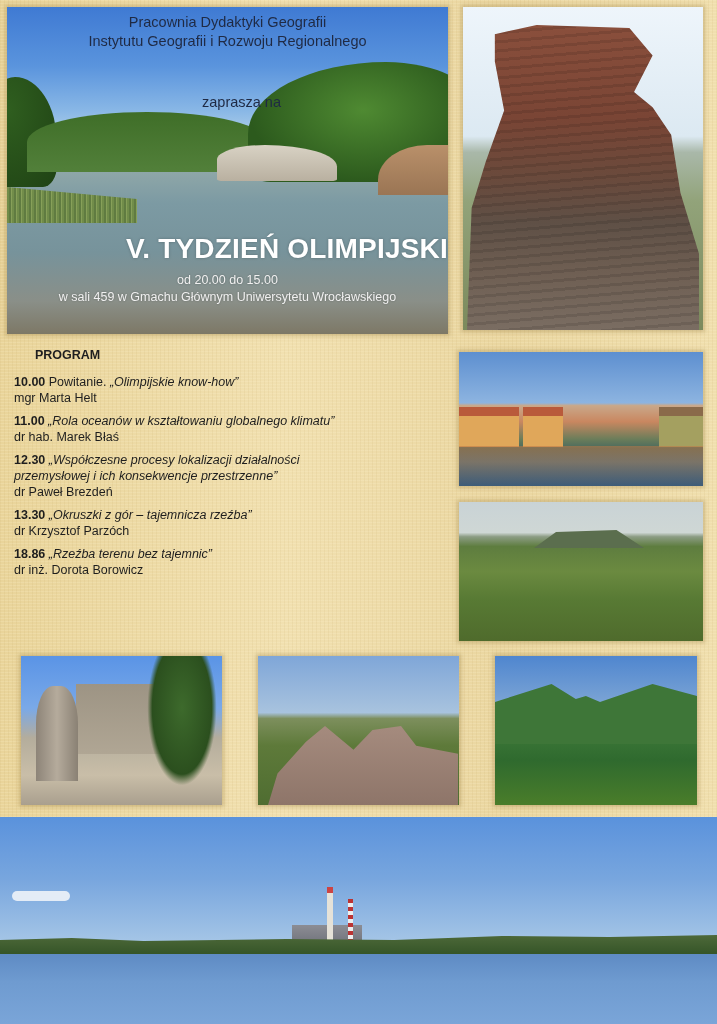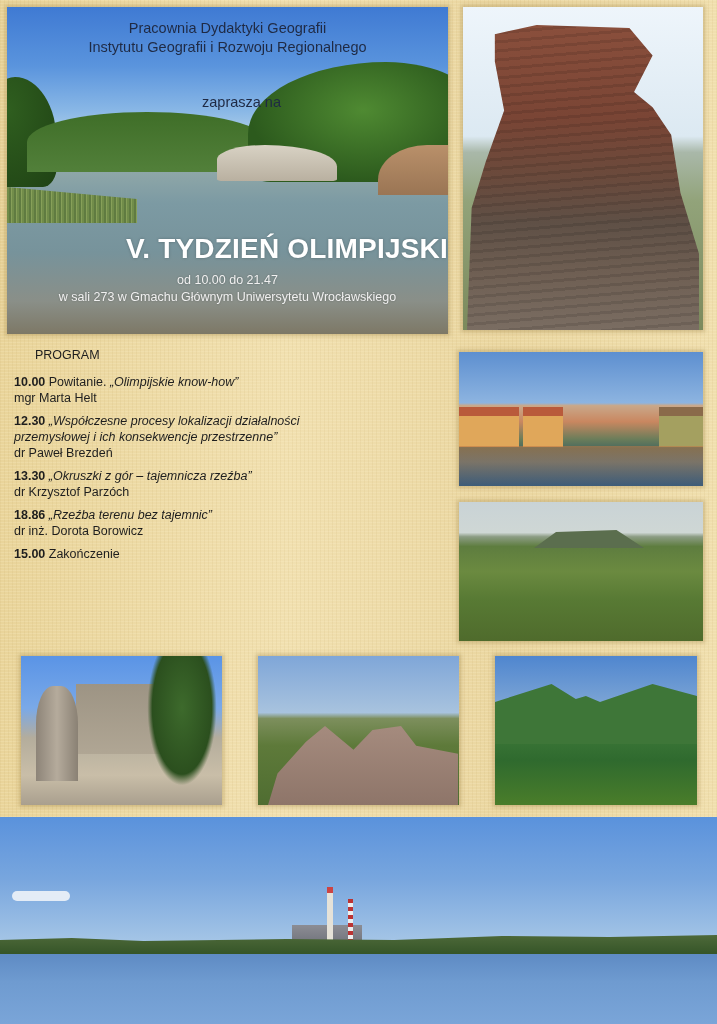--- a/index.html
+++ b/index.html
@@ -55,21 +55,21 @@
     #hero .reeds {
       position: absolute; left: 0; top: 176px; width: 130px; height: 40px;
       background: repeating-linear-gradient(90deg, #6f8a3a 0 2px, #5b7630 2px 4px, #88a04c 4px 5px);
       opacity: 0.85;
       clip-path: polygon(0 10%, 100% 40%, 100% 100%, 0 100%);
     }
     #hero .text {
       position: absolute; left: 0; right: 0; text-align: center;
     }
     .inst-line { color: #1f2a44; font-size: 14.5px; line-height: 19px; }
-    #hero .inst { top: 12px; }
+    #hero .inst { top: 6px; }
     #hero .invite { top: 87px; color: #1f2a44; font-size: 14.5px; padding-left: 28px; }
     #hero .title {
       top: 226px; color: #ffffff; font-weight: bold; font-size: 28px; letter-spacing: 0.2px;
       text-shadow: 0 0 3px rgba(0,0,0,0.25);
       text-align: right;
     }
     #hero .details { top: 265px; }
     .detail-line { color: #f1f1f1; font-size: 12.5px; line-height: 16.5px; text-shadow: 0 0 2px rgba(0,0,0,0.3); }
 
     
@@ -159,21 +159,21 @@
     }
     #banner .chimney1 { position: absolute; left: 327px; top: 70px; width: 6px; height: 60px; background: linear-gradient(180deg, #c44 0 6px, #e6e2d8 6px); }
     #banner .chimney2 { position: absolute; left: 348px; top: 82px; width: 5px; height: 45px; background: repeating-linear-gradient(180deg, #b33 0 4px, #eee 4px 8px); }
     #banner .plant { position: absolute; left: 292px; top: 108px; width: 70px; height: 22px; background: linear-gradient(180deg, #8c8d94, #6d6f78); }
     #banner .cloud { position: absolute; left: 12px; top: 74px; width: 58px; height: 10px; background: #eef3f8; border-radius: 10px; opacity: 0.9; }
 
     
     #program {
       position: absolute; left: 14px; top: 348px; width: 430px; color: #1e1e1e;
     }
-    #program .heading { font-weight: normal; font-size: 12.5px; margin-bottom: 12px; padding-left: 21px; }
+    #program .heading { font-weight: bold; font-size: 12.5px; margin-bottom: 12px; padding-left: 21px; }
     .prog-item { font-size: 12.5px; line-height: 16px; margin-bottom: 7px; }
     .prog-item .time { font-weight: bold; }
     .prog-item .talk { font-style: italic; }
   </style>
 </head>
 <body>
 
 <div class="photo" id="hero">
   <div class="hill-left"></div>
   <div class="hill-mid"></div>
@@ -182,57 +182,58 @@
   <div class="cliff2"></div>
   <div class="reeds"></div>
 
   <div class="text inst">
     <div class="inst-line">Pracownia Dydaktyki Geografii</div>
     <div class="inst-line">Instytutu Geografii i Rozwoju Regionalnego</div>
   </div>
   <div class="text invite">zaprasza na</div>
   <div class="text title">V. TYDZIEŃ OLIMPIJSKI</div>
   <div class="text details">
-    <div class="detail-line">od 10.00 do 21.47</div>
-    <div class="detail-line">w sali 273 w Gmachu Głównym Uniwersytetu Wrocławskiego</div>
+    <div class="detail-line">od 20.00 do 15.00</div>
+    <div class="detail-line">w sali 459 w Gmachu Głównym Uniwersytetu Wrocławskiego</div>
   </div>
 </div>
 
 <div class="photo" id="rock">
   <div class="stone"></div>
 </div>
 
 <div id="program">
   <div class="heading">PROGRAM</div>
 
   <div class="prog-item">
     <div><span class="time">10.00</span><span> Powitanie. </span><span class="talk">„Olimpijskie know-how”</span></div>
     <div>mgr Marta Helt</div>
   </div>
 
+  <div class="prog-item">
+    <div><span class="time">11.00</span><span> </span><span class="talk">„Rola oceanów w kształtowaniu globalnego klimatu”</span></div>
+    <div>dr hab. Marek Błaś</div>
+  </div>
 
 
   <div class="prog-item">
     <div style="width:300px"><span class="time">12.30</span><span> </span><span class="talk">„Współczesne procesy lokalizacji działalności przemysłowej i ich konsekwencje przestrzenne”</span></div>
     <div>dr Paweł Brezdeń</div>
   </div>
 
   <div class="prog-item">
     <div><span class="time">13.30</span><span> </span><span class="talk">„Okruszki z gór – tajemnicza rzeźba”</span></div>
     <div>dr Krzysztof Parzóch</div>
   </div>
 
   <div class="prog-item">
     <div><span class="time">18.86</span><span> </span><span class="talk">„Rzeźba terenu bez tajemnic”</span></div>
     <div>dr inż. Dorota Borowicz</div>
   </div>
 
-  <div class="prog-item">
-    <div><span class="time">15.00</span><span> Zakończenie</span></div>
-  </div>
 </div>
 
 <div class="photo" id="town">
   <div class="bldg" style="left:0;width:60px"></div>
   <div class="bldg" style="left:64px;width:40px"></div>
   <div class="bldg" style="left:200px;width:44px;background:linear-gradient(180deg,#8a6a4a 0 22%,#a4a060 22% 100%)"></div>
   <div class="refl"></div>
 </div>
 <div class="photo" id="valley">
   <div class="mesa"></div>

